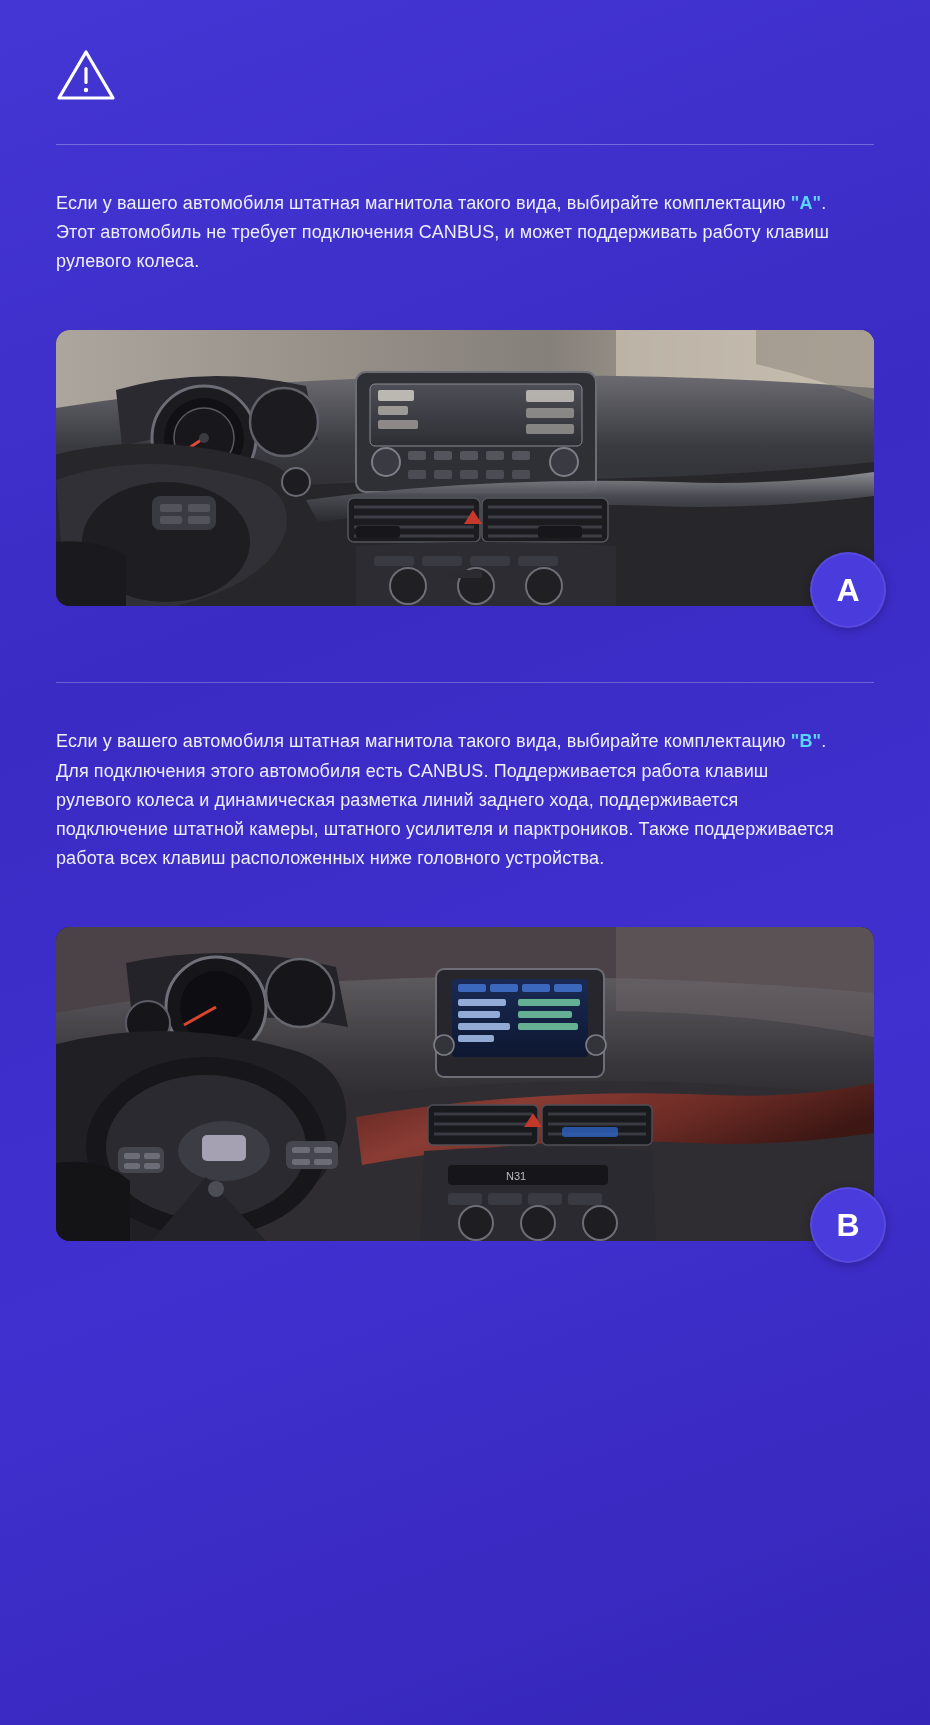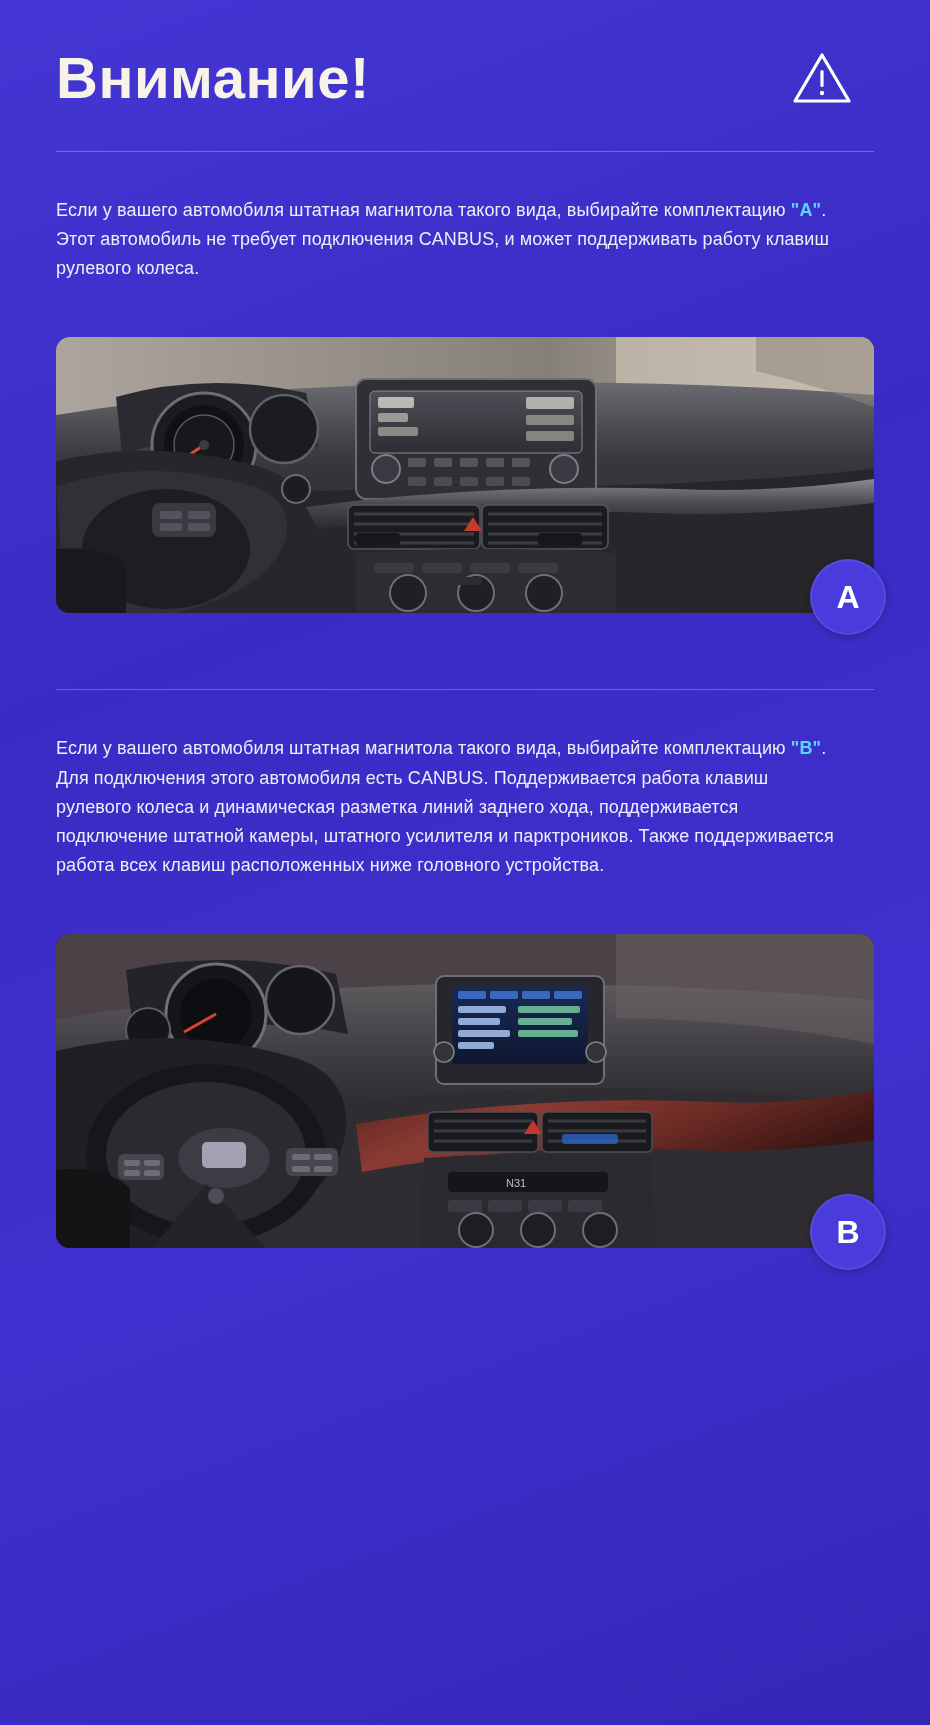--- a/index.html
+++ b/index.html
@@ -109,21 +109,20 @@
 
   
   .interior { position: absolute; inset: 0; }
 </style>
 </head>
 <body>
 
 <div class="page">
 
   <div class="header">
-    <div class="title">Внимание!</div>
     <div class="warn-icon">
       <svg width="60" height="54" viewBox="0 0 60 54" fill="none">
         <path d="M30 4 L57 50 L3 50 Z" stroke="#ffffff" stroke-width="3.2" stroke-linejoin="round" fill="none"></path>
         <rect x="28.4" y="19" width="3.2" height="17" rx="1.6" fill="#ffffff"></rect>
         <circle cx="30" cy="42" r="2.2" fill="#ffffff"></circle>
       </svg>
     </div>
   </div>
 
   <div class="divider"></div>

